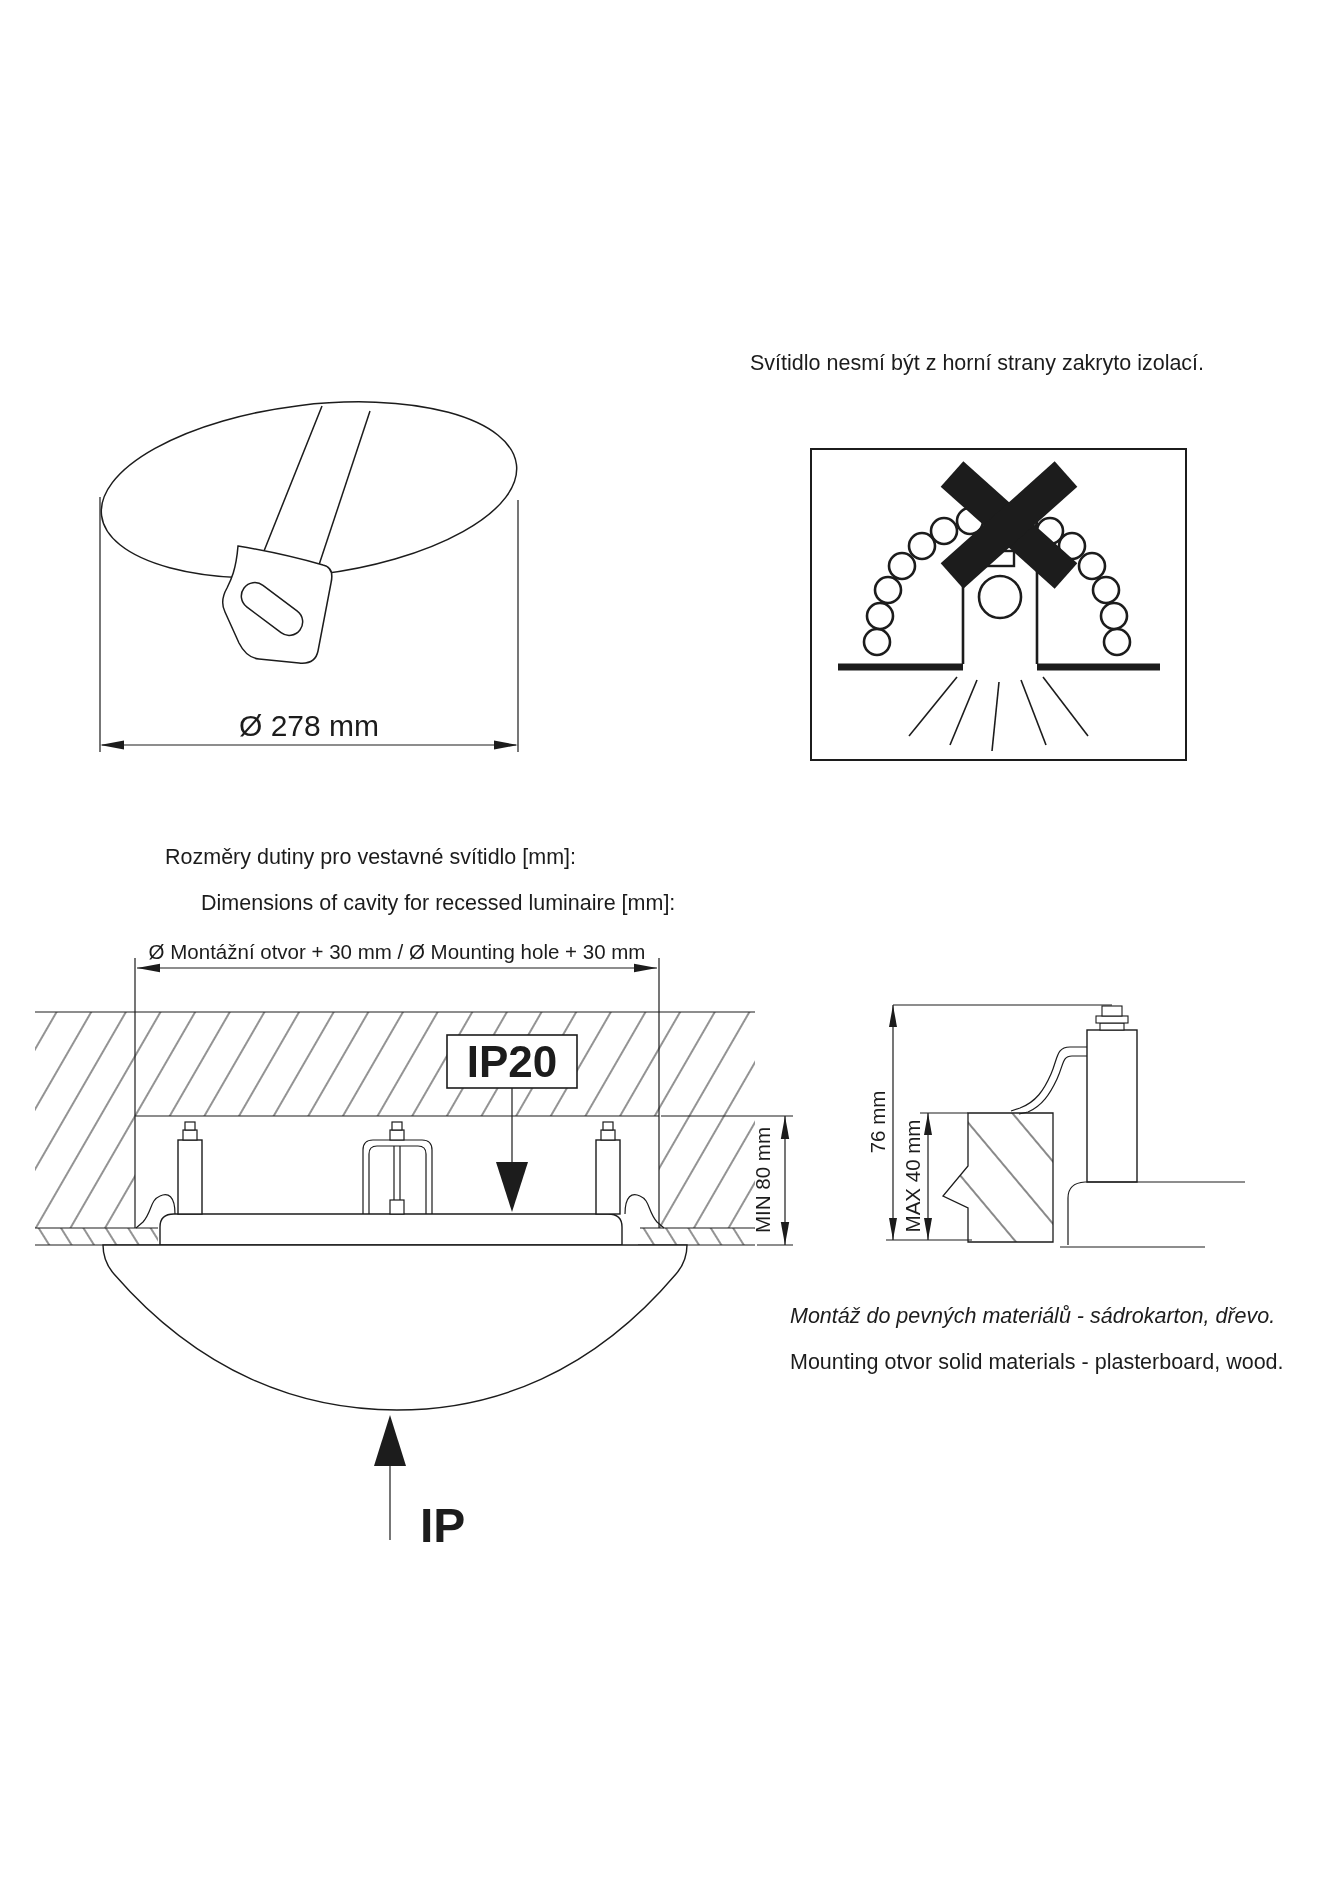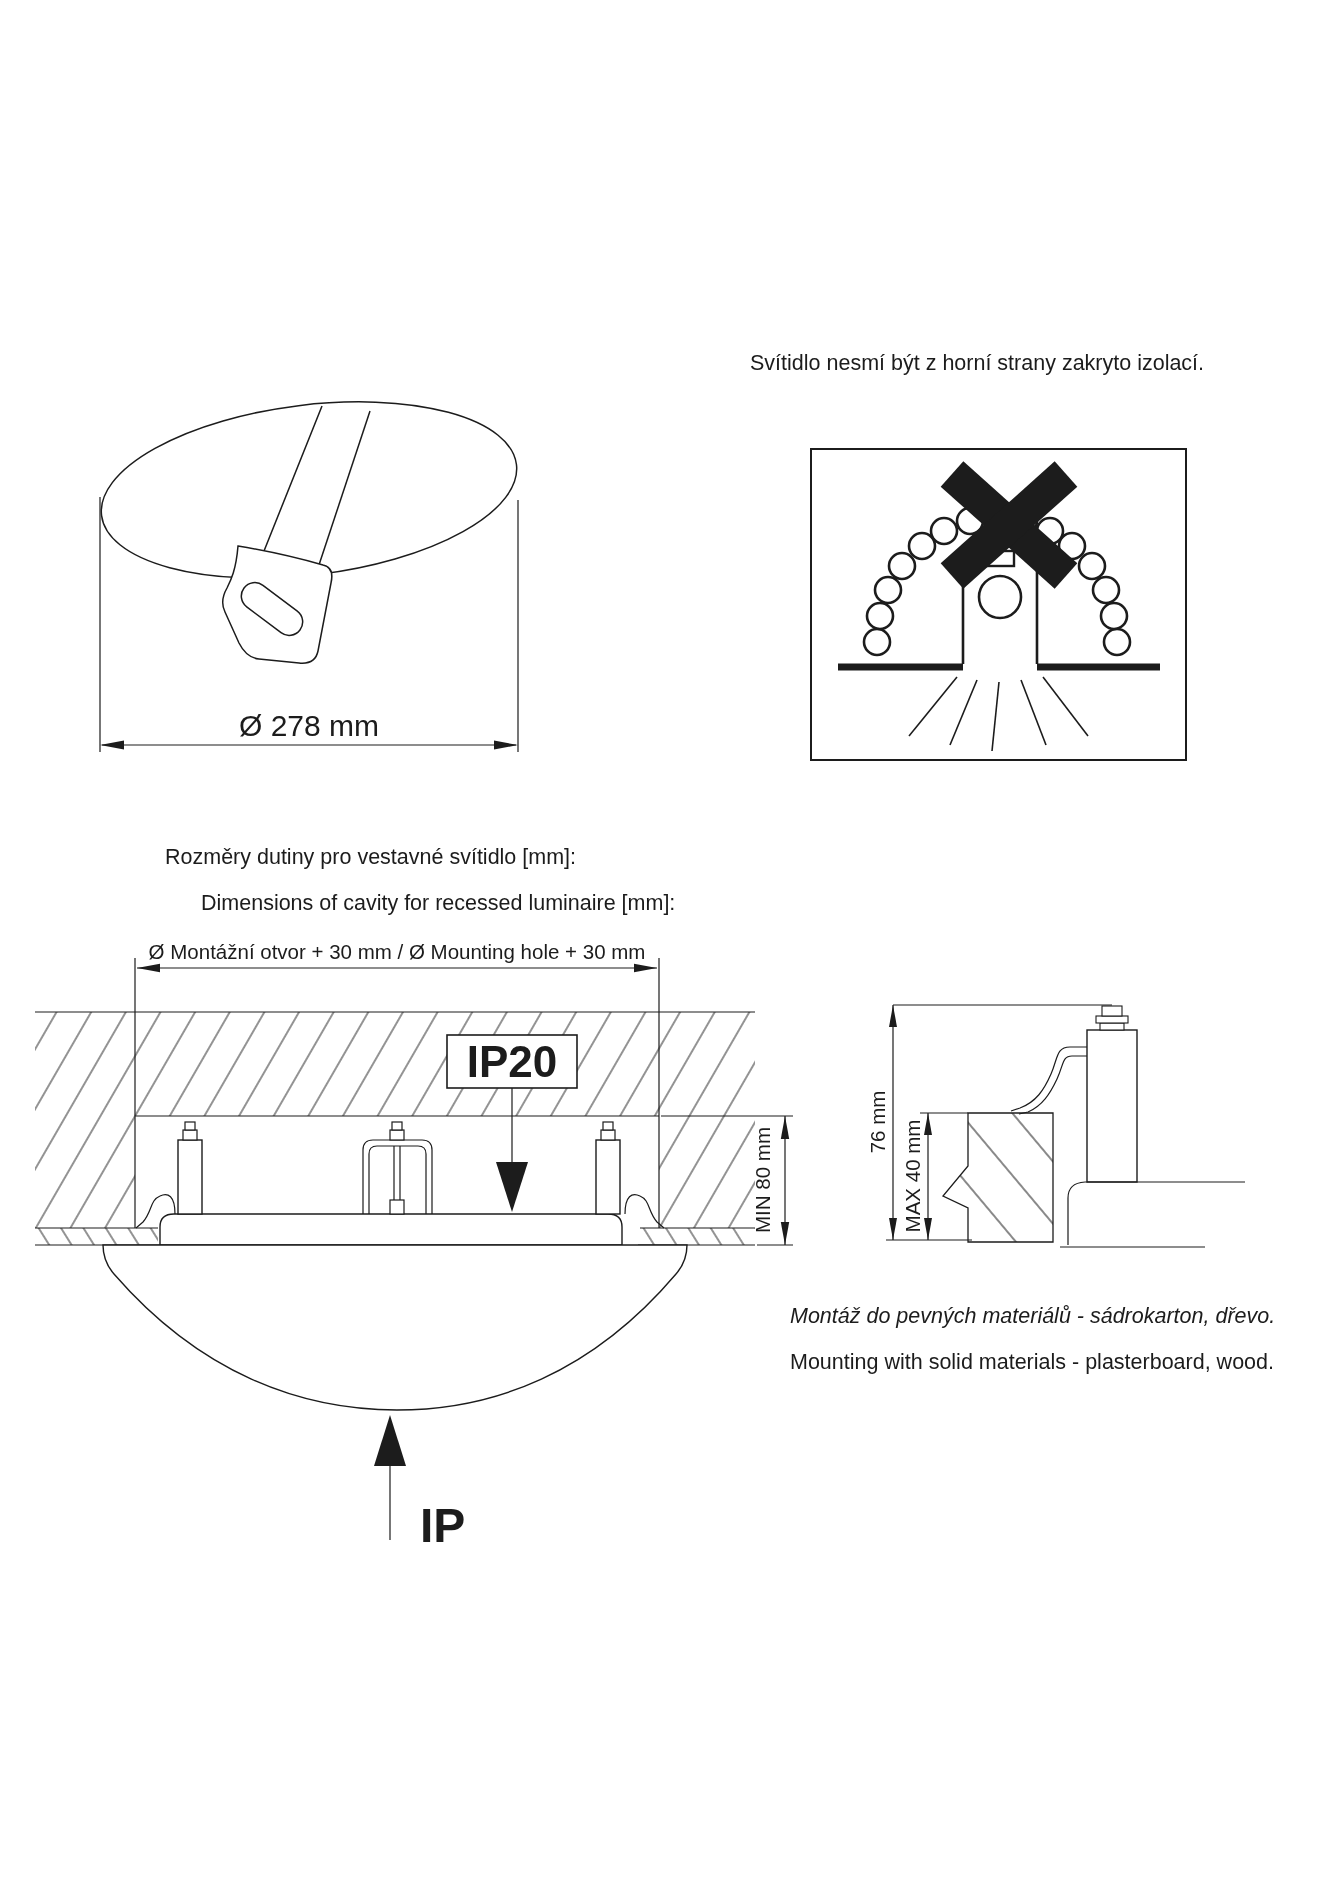--- a/index.html
+++ b/index.html
@@ -32,21 +32,21 @@
 <body>
 
 <div id="page">
 
   <div class="note" style="left:750px;top:351px;">Svítidlo nesmí být z horní strany zakryto izolací.</div>
 
   <div class="note" style="left:165px;top:845px;">Rozměry dutiny pro vestavné svítidlo [mm]:</div>
   <div class="note" style="left:165px;top:891px;margin-left:36px;">Dimensions of cavity for recessed luminaire [mm]:</div>
 
   <div class="note" style="left:790px;top:1304px;font-style:italic;">Montáž do pevných materiálů - sádrokarton, dřevo.</div>
-  <div class="note" style="left:790px;top:1350px;">Mounting with solid materials - plasterboard, wood.</div>
+  <div class="note" style="left:790px;top:1350px;">Mounting otvor solid materials - plasterboard, wood.</div>
 
   <svg style="left:80px;top:388px;" width="470" height="372" viewBox="80 388 470 372">
     <g>
       <ellipse cx="309" cy="490" rx="209" ry="85" transform="rotate(-7 309 490)" class="med"></ellipse>
     </g>
     <g>
       <line x1="322" y1="406" x2="258" y2="566" class="med"></line>
       <line x1="370" y1="411" x2="312" y2="586" class="med"></line>
     </g>
     <g>

